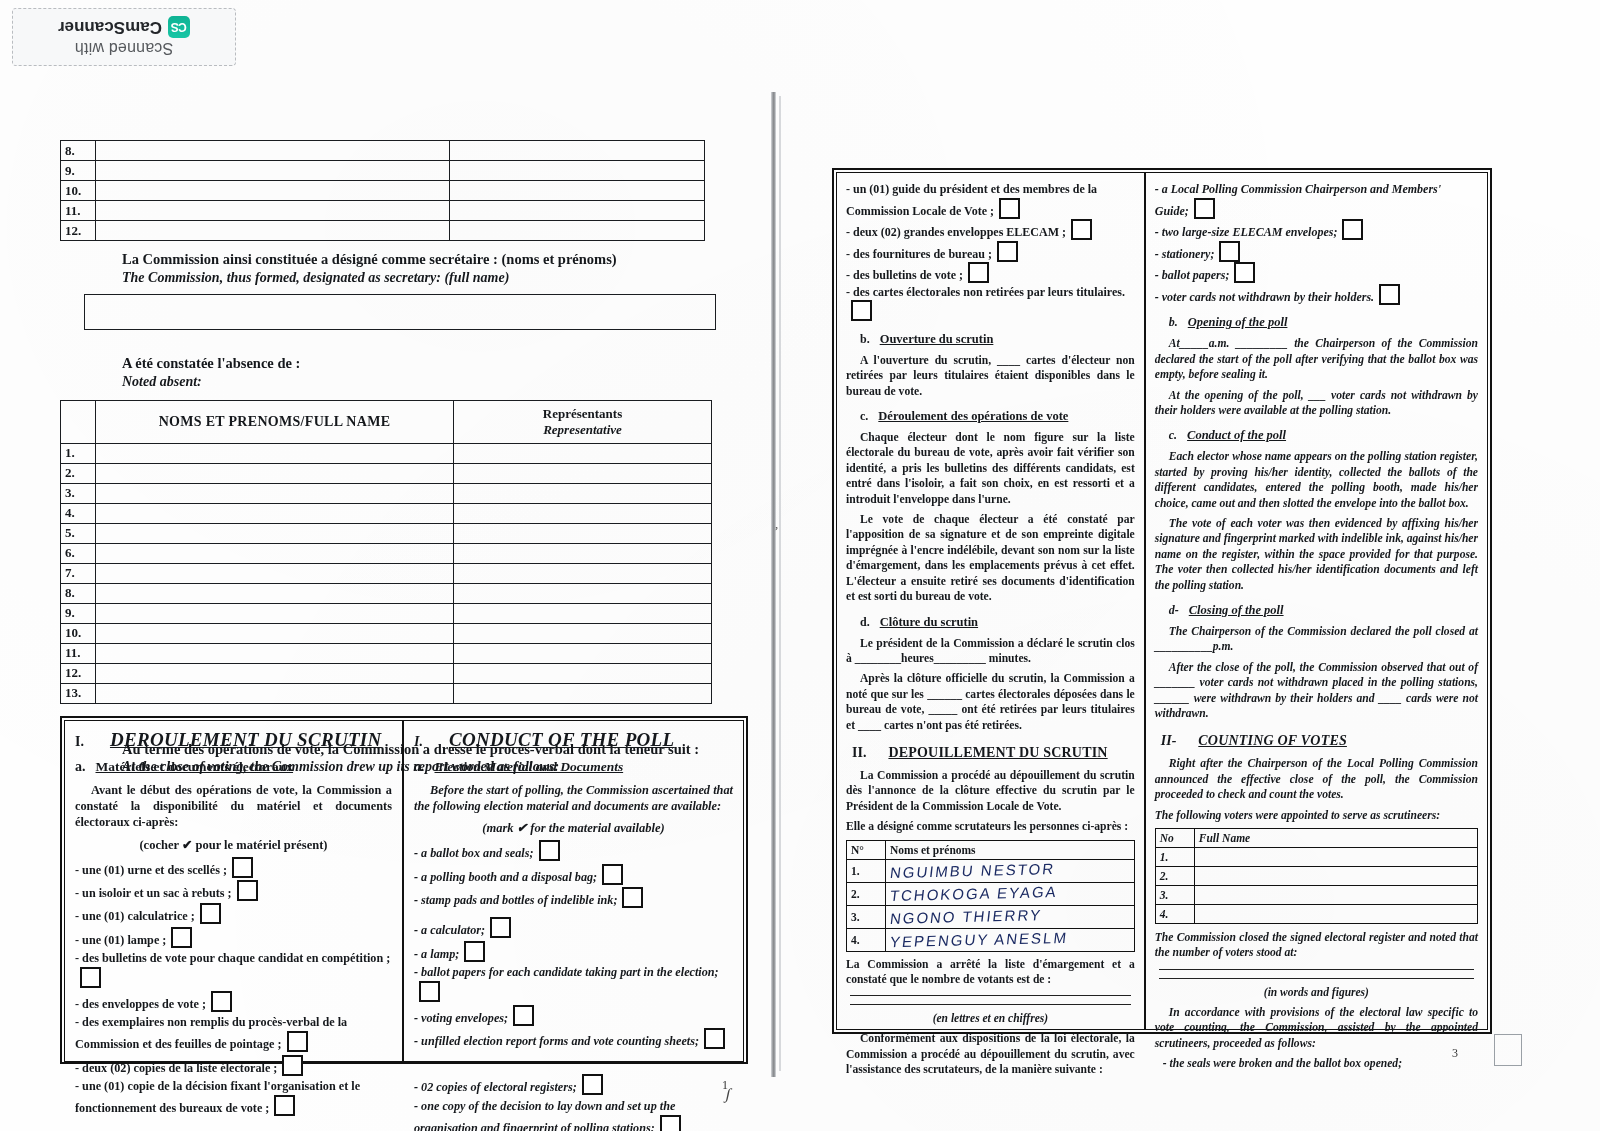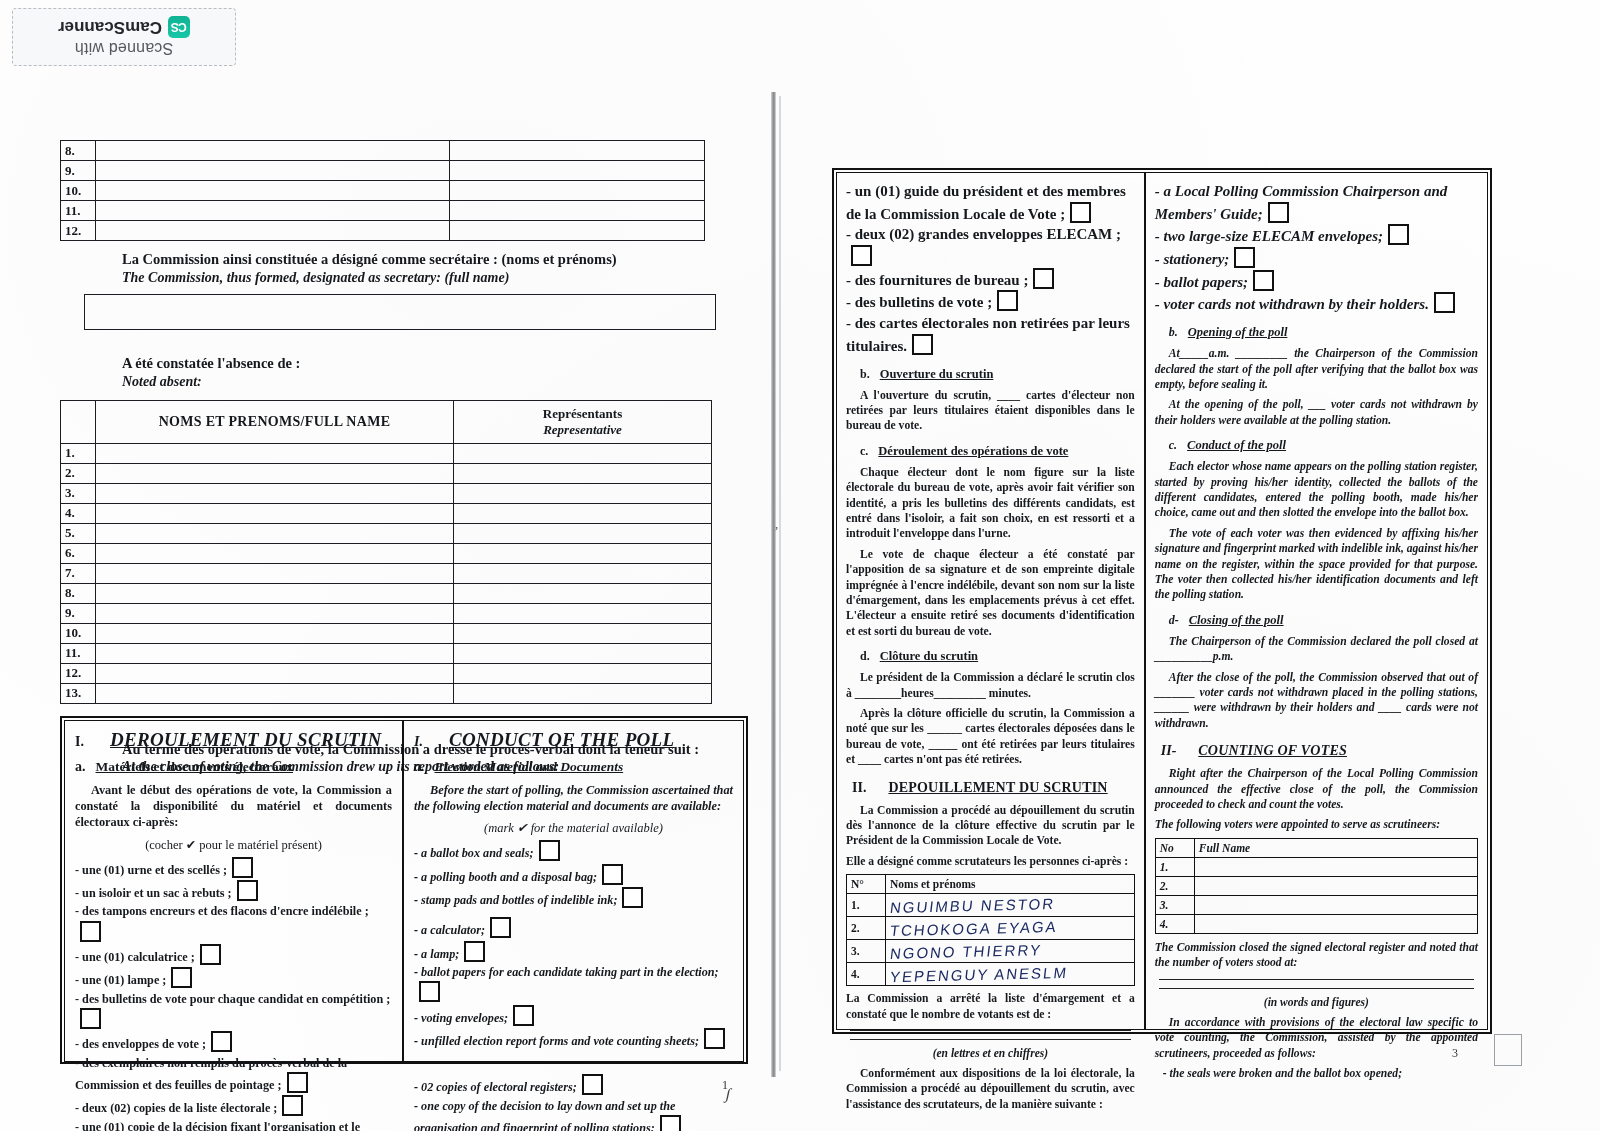--- a/index.html
+++ b/index.html
@@ -63,41 +63,41 @@
   .col{padding:8px 10px 6px 10px;box-sizing:border-box;}
   .col.left{width:50%;border-right:2px solid #111;}
   .col.right{width:50%;}
   .sec-h{display:flex;gap:26px;align-items:baseline;margin-bottom:8px;}
   .sec-num{font-size:14px;font-weight:bold;}
   .sec-t{font-size:19px;font-weight:bold;text-decoration:underline;letter-spacing:.3px;font-style:italic;}
   .sub-h{display:flex;gap:10px;align-items:baseline;margin-bottom:7px;}
   .sub-t{font-size:13.5px;font-weight:bold;text-decoration:underline;}
   .para{font-size:12.3px;font-weight:bold;line-height:1.32;text-align:justify;text-indent:16px;margin-bottom:6px;}
   .para.it{font-style:italic;}
-  .cue{font-size:12.5px;font-weight:normal;text-align:center;margin:4px 0 4px 0;}
+  .cue{font-size:12.5px;font-weight:bold;text-align:center;margin:4px 0 4px 0;}
   .cue.it{font-style:italic;}
   ul.items{list-style:none;margin:0;padding:0;}
   ul.items li{font-size:12.2px;font-weight:bold;line-height:1.42;margin-bottom:1px;
     display:block;position:relative;}
   ul.items.it li{font-style:italic;}
   .cbx{display:inline-block;width:17px;height:17px;border:2px solid #111;
        vertical-align:-4px;margin-left:5px;background:#fff;}
 
   
   #right-page{position:absolute;left:832px;top:168px;width:660px;height:880px;}
   .rp-box{position:absolute;left:0;top:0;width:660px;height:866px;border:2px solid #111;padding:2px;box-sizing:border-box;}
   .rp-inner{border:1.5px solid #111;height:100%;display:flex;box-sizing:border-box;}
   .rp-col{box-sizing:border-box;padding:8px 9px;}
   .rp-col.l{width:47.5%;border-right:2px solid #111;}
   .rp-col.r{width:52.5%;}
   .rp-para{font-size:11.6px;font-weight:bold;line-height:1.33;text-align:justify;text-indent:14px;margin-bottom:5px;}
   .rp-para.it{font-style:italic;}
   .rp-para.noind{text-indent:0;}
   ul.rp-items{list-style:none;margin:0 0 4px 0;padding:0;}
-  ul.rp-items li{font-size:15px;font-weight:bold;line-height:1.38;}
+  ul.rp-items li{font-size:12px;font-weight:bold;line-height:1.38;}
   ul.rp-items.it li{font-style:italic;}
   .rp-sub{font-size:12.5px;font-weight:bold;text-decoration:underline;}
   .rp-sub-wrap{display:flex;gap:10px;align-items:baseline;margin:10px 0 6px 14px;}
   .rp-sec{display:flex;gap:22px;align-items:baseline;margin:12px 0 7px 6px;}
   .rp-sec-t{font-size:14px;font-weight:bold;text-decoration:underline;letter-spacing:.2px;}
   table.scrut{border-collapse:collapse;width:100%;margin-top:3px;}
   table.scrut th,table.scrut td{border:1.2px solid #111;font-size:11.5px;font-weight:bold;
      height:18px;padding:0 4px;text-align:left;}
   table.scrut th.no,table.scrut td.no{width:30px;}
   table.scrut.it th,table.scrut.it td{font-style:italic;}
@@ -268,21 +268,20 @@
         </div>
         <div class="sub-h">
           <span class="sec-num">a.</span>
           <span class="sub-t">Matériels et documents électoraux</span>
         </div>
         <div class="para">Avant le début des opérations de vote, la Commission a constaté la disponibilité du matériel et documents électoraux ci-après:</div>
         <div class="cue">(cocher ✔ pour le matériel présent)</div>
         <ul class="items" id="fr-items">
             <li><span>- une (01) urne et des scellés ;</span><span class="cbx"></span></li>
             <li><span>- un isoloir et un sac à rebuts ;</span><span class="cbx"></span></li>
-            <li><span>- des tampons encreurs et des flacons d'encre indélébile ;</span><span class="cbx"></span></li>
             <li><span>- une (01) calculatrice ;</span><span class="cbx"></span></li>
             <li><span>- une (01) lampe ;</span><span class="cbx"></span></li>
             <li><span>- des bulletins de vote pour chaque candidat en compétition ;</span><span class="cbx"></span></li>
             <li><span>- des enveloppes de vote ;</span><span class="cbx"></span></li>
             <li><span>- des exemplaires non remplis du procès-verbal de la Commission et des feuilles de pointage ;</span><span class="cbx"></span></li>
             <li><span>- deux (02) copies de la liste électorale ;</span><span class="cbx"></span></li>
             <li><span>- une (01) copie de la décision fixant l'organisation et le fonctionnement des bureaux de vote ;</span><span class="cbx"></span></li>
           </ul>
       </div>
 

